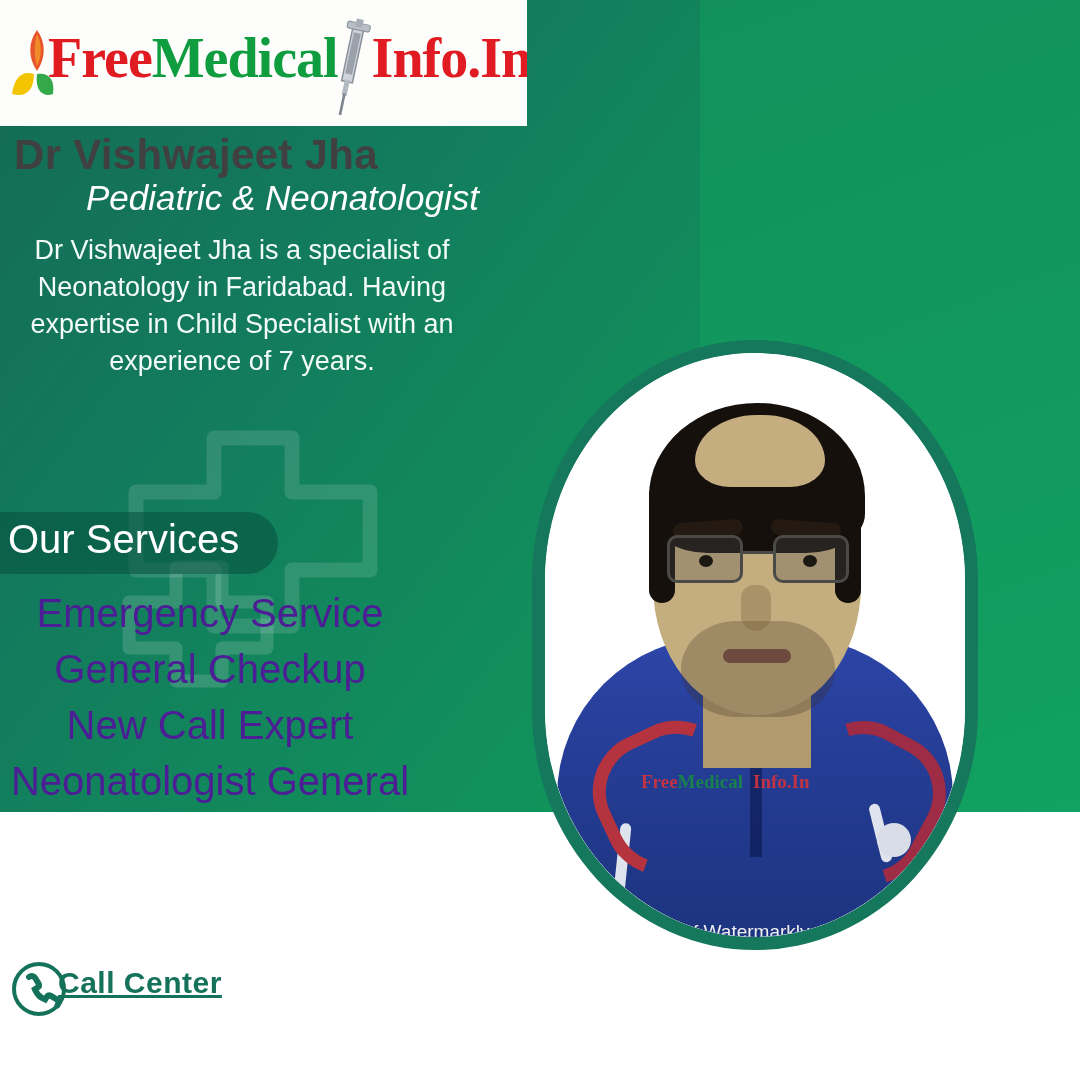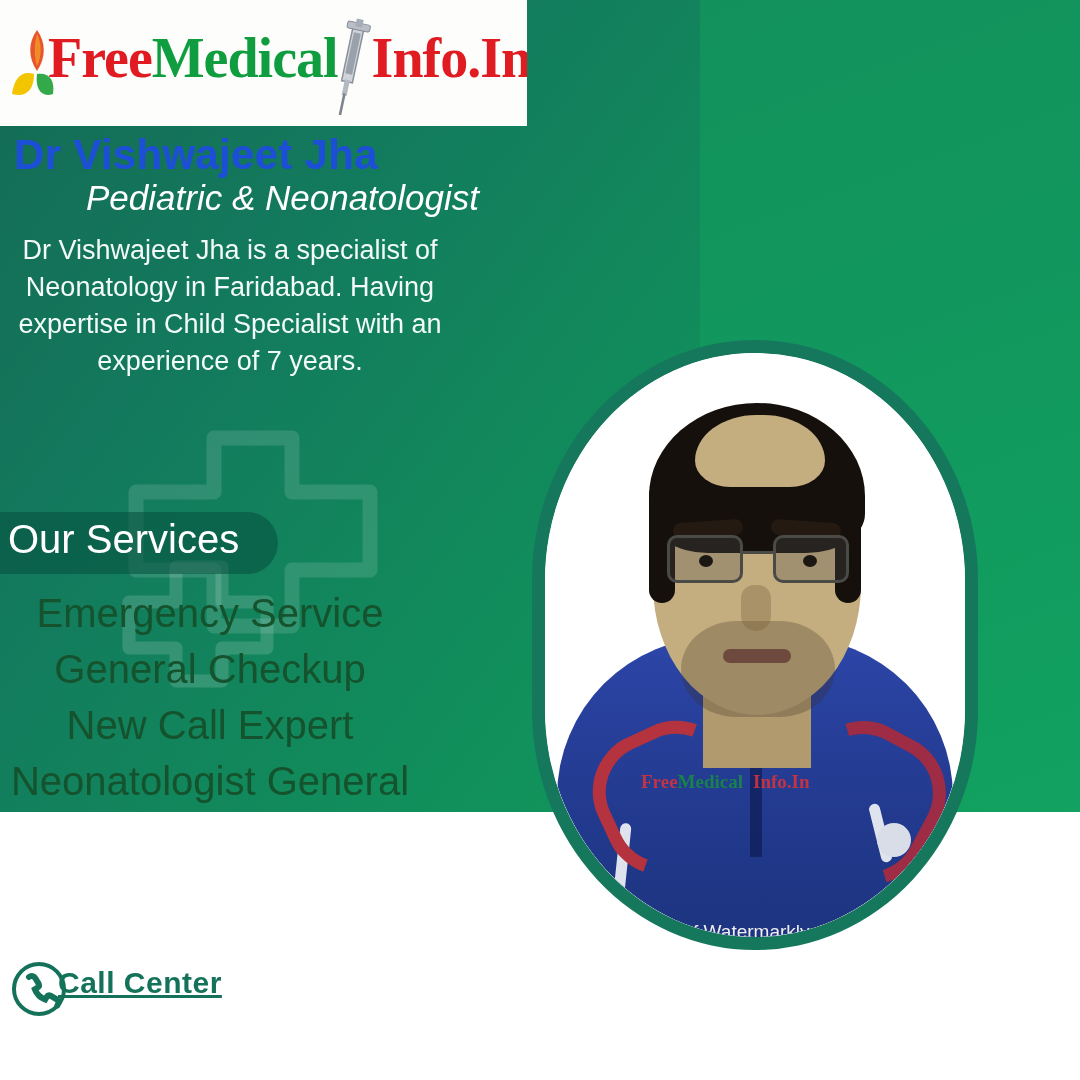--- a/index.html
+++ b/index.html
@@ -73,38 +73,38 @@
     top: 2px;
   }
 
   
   .doc-name {
     position: absolute;
     left: 14px;
     top: 131px;
     font-size: 42px;
     font-weight: bold;
-    color: #1d4ed8;
+    color: #404040;
     letter-spacing: 0.3px;
     white-space: nowrap;
   }
   .doc-spec {
     position: absolute;
     left: 86px;
     top: 178px;
     font-size: 35px;
     font-style: italic;
     color: #ffffff;
     white-space: nowrap;
   }
 
   
   .doc-desc {
     position: absolute;
-    left: 0px;
+    left: 12px;
     top: 232px;
     width: 460px;
     text-align: center;
     font-size: 27px;
     line-height: 37px;
     color: #f2fbf7;
   }
 
   
   .services-pill {
@@ -127,21 +127,21 @@
   .services-list {
     position: absolute;
     left: 0px;
     top: 585px;
     width: 420px;
     text-align: center;
   }
   .service-item {
     font-size: 40px;
     line-height: 56px;
-    color: #14532d;
+    color: #4c1d95;
     white-space: nowrap;
   }
 
   
   .photo-frame {
     position: absolute;
     left: 532px;
     top: 340px;
     width: 446px;
     height: 610px;

